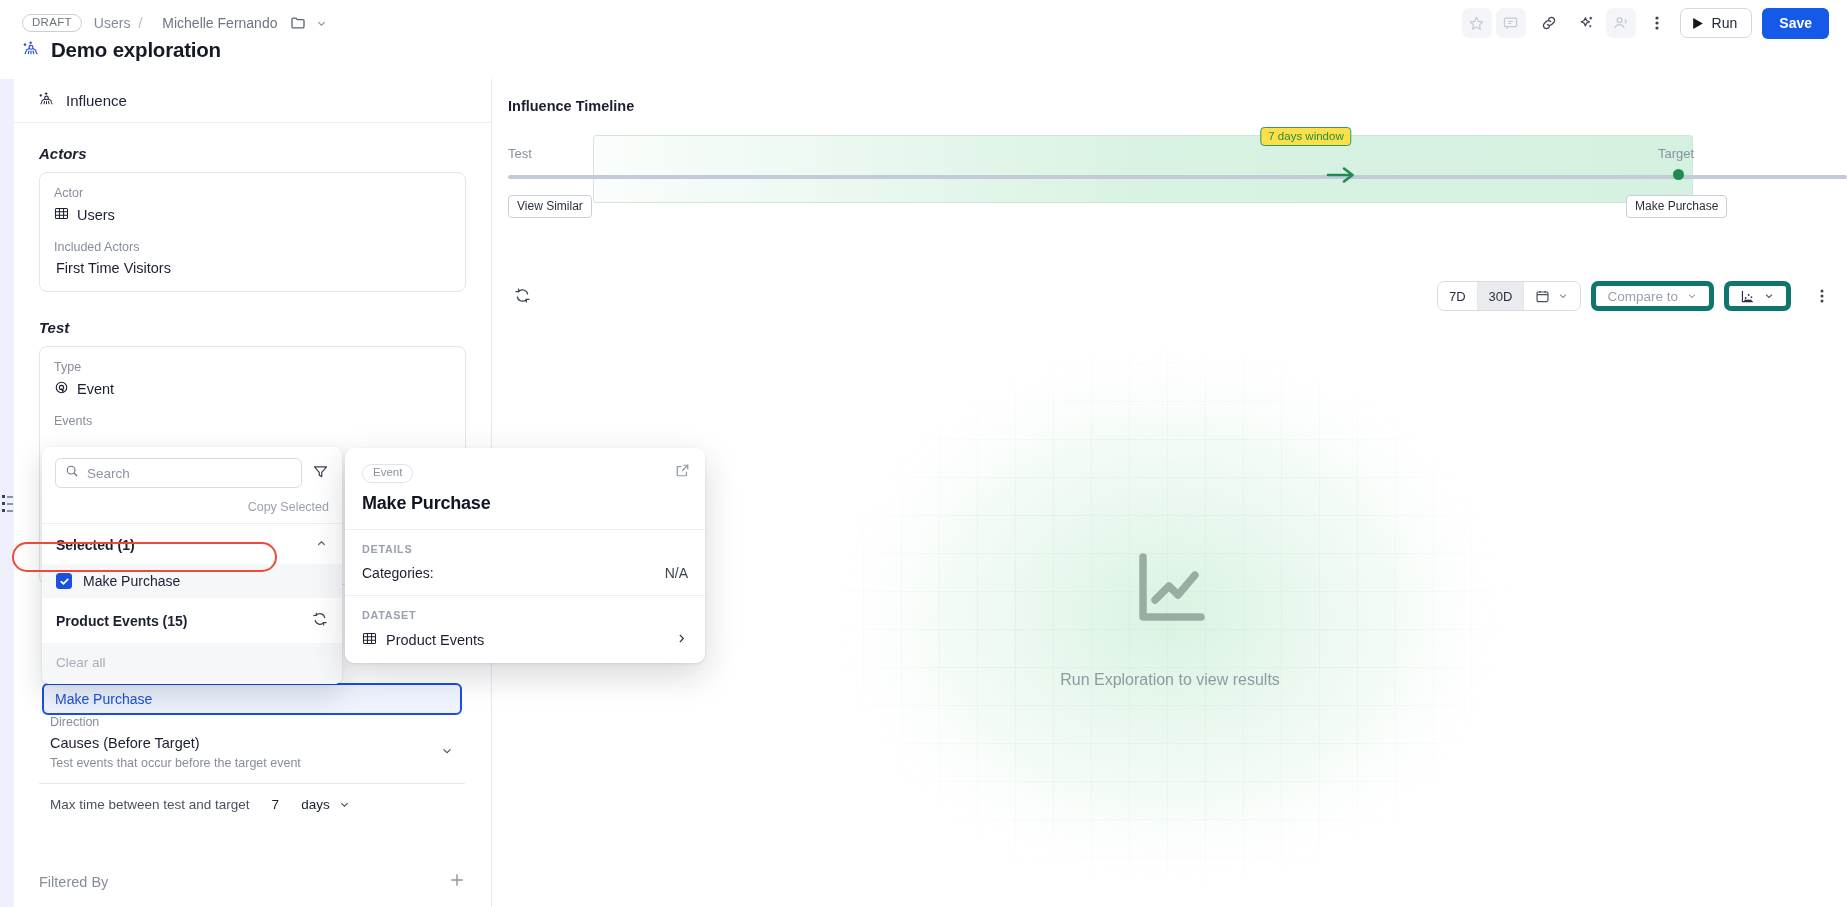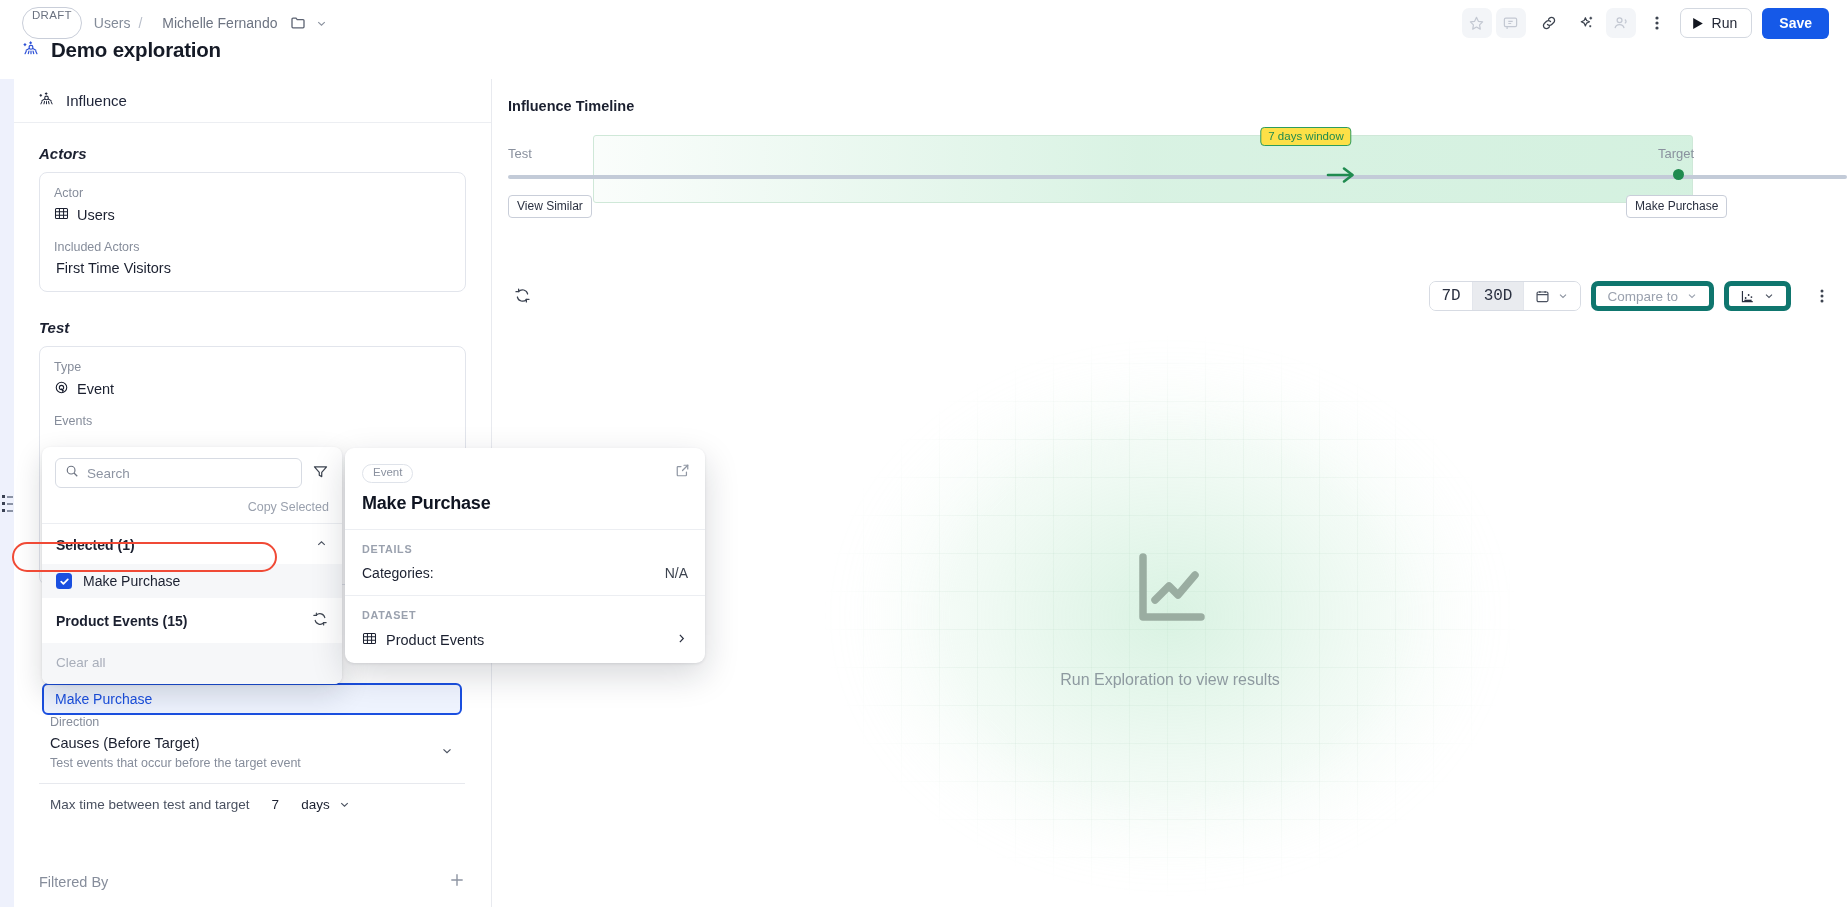--- a/index.html
+++ b/index.html
@@ -14,21 +14,21 @@
 
   
   .topbar {
     position: absolute; top: 0; left: 0; right: 0; height: 46px;
     display: flex; align-items: center; padding: 0 18px 0 22px;
     background: #fff;
   }
   .draft-badge {
     border: 1px solid #c9ced9; border-radius: 999px;
     font-size: 11.5px; color: #6b7280; letter-spacing: .3px;
-    padding: 2px 9px 16px; line-height: 1;
+    padding: 2px 9px 3px; line-height: 1;
   }
   .crumb { font-size: 14px; color: #838b99; margin-left: 12px; }
   .crumb-sep { font-size: 14px; color: #b8bec9; margin: 0 8px; }
   .crumb.strong { color: #6d7482; }
   .folder-ico { margin-left: 13px; display: flex; align-items: center; }
   .chev-sm { margin-left: 9px; color: #8a919e; display:flex; align-items:center;}
   .spacer { flex: 1 1 auto; }
   .icon-btn {
     width: 30px; height: 30px; border-radius: 7px;
     display: flex; align-items: center; justify-content: center;
@@ -209,21 +209,21 @@
   }
   .tl-pill {
     position: absolute; top: 70px; background: #fff; border: 1px solid #c9ced9;
     border-radius: 4px; padding: 3px 8px 4px; font-size: 12px; color: #2a3040; white-space: nowrap;
   }
   .tl-pill.left { left: 0; }
   .tl-pill.right { left: 1118px; }
 
   .chart-toolbar { position: absolute; right: 12px; top: 202px; display: flex; align-items: center; gap: 10px; }
   .seg { display: flex; border: 1px solid #d7dbe3; border-radius: 7px; overflow: hidden; height: 30px; }
-  .seg .it { padding: 0 11px; display: flex; align-items: center; font-size: 16px; color: #2a3040; background:#fff; cursor:pointer; border-right:1px solid #e3e6ec;font-family:Liberation Mono, monospace;}
+  .seg .it { padding: 0 11px; display: flex; align-items: center; font-size: 13px; color: #2a3040; background:#fff; cursor:pointer; border-right:1px solid #e3e6ec;}
   .seg .it.on { background: #e9ebef; font-weight: 500; }
   .seg .it.icon { gap: 7px; color: #5b6271; border-right: none; }
   .ctl-box { height: 30px; border: 5px solid #0f766e; border-radius: 7px; display: flex; align-items: center; padding: 0 11px; gap: 8px; font-size: 13.5px; color: #9aa1ae; background:#fff; cursor:pointer;}
   .ctl-box.dark { color: #2a3040; }
   .refresh-btn { position: absolute; left: 13px; top: 200px; width: 32px; height: 32px; display:flex; align-items:center; justify-content:center; color:#3a4150; cursor:pointer;}
 
   .empty {
     position: absolute; left: 0; right: 0; top: 245px; bottom: 0;
     display: flex; flex-direction: column; align-items: center; justify-content: center;
   }

